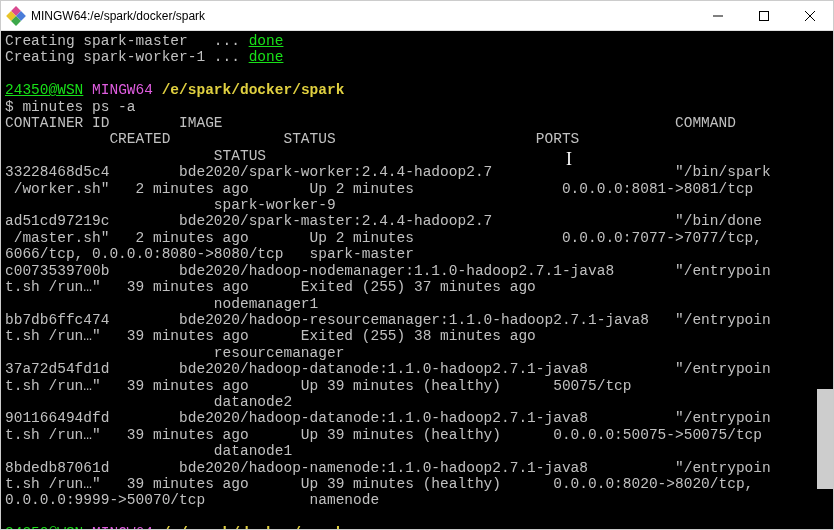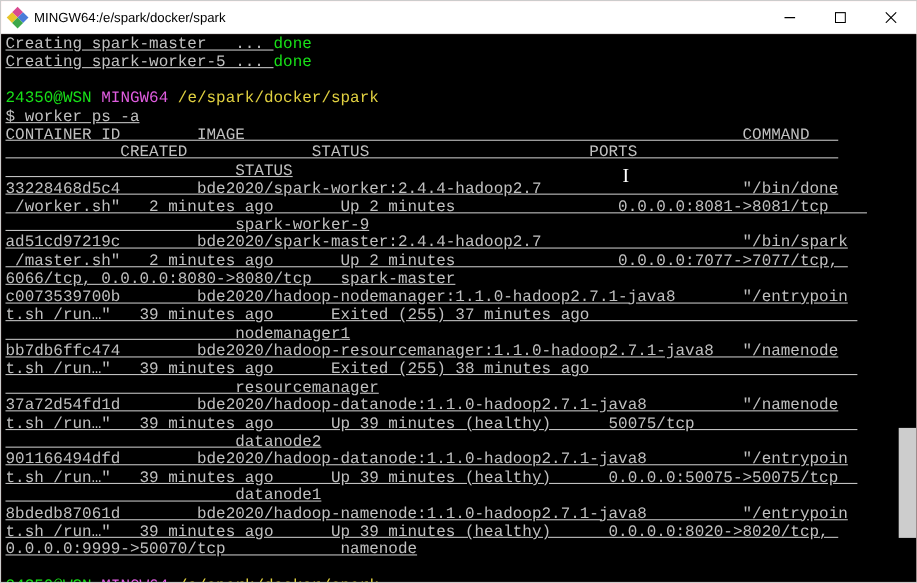--- a/index.html
+++ b/index.html
@@ -83,24 +83,24 @@
       background: #000;
       color: #c0c0c0;
       font-family: Consolas, "Courier New", monospace;
       font-size: 14.5px;
       line-height: 16.4px;
       padding: 2px 4px;
       white-space: pre;
       overflow: hidden;
       position: relative;
     }
-    .green { color: #18e018; }
+    .green { color: #18e018; text-decoration: underline; }
     .magenta { color: #e05de0; text-align: center; }
-    .yellow { color: #e0d040; }
-    .white { color: #c0c0c0; text-decoration: underline; }
+    .yellow { color: #e0d040; font-weight: bold; }
+    .white { color: #c0c0c0; }
     .cursor-i {
       position: absolute;
       color: #fff;
       font-family: serif;
       font-size: 18px;
       top: 120px;
       left: 565px;
     }
     .scrollbar-stub {
       position: absolute;
@@ -135,40 +135,40 @@
       <div class="ctrl">
         <svg viewBox="0 0 10 10">
             <line x1="0" y1="0" x2="10" y2="10" stroke="#000" stroke-width="1"></line>
             <line x1="10" y1="0" x2="0" y2="10" stroke="#000" stroke-width="1"></line>
           </svg>
       </div>
     </div>
   </div>
 
   <div class="terminal"><span><span class="white">Creating spark-master   ... </span><span class="green">done</span></span>
-<span><span class="white">Creating spark-worker-5 ... </span><span class="green">done</span></span>
+<span><span class="white">Creating spark-worker-1 ... </span><span class="green">done</span></span>
 
 <span><span class="green">24350@WSN</span> <span class="magenta">MINGW64</span> <span class="yellow">/e/spark/docker/spark</span></span>
-<span class="white">$ worker ps -a</span>
+<span class="white">$ minutes ps -a</span>
 <span class="white">CONTAINER ID        IMAGE                                                    COMMAND   </span>
 <span class="white">            CREATED             STATUS                       PORTS                     </span>
 <span class="white">                        STATUS</span>
-<span class="white">33228468d5c4        bde2020/spark-worker:2.4.4-hadoop2.7                     "/bin/done</span>
+<span class="white">33228468d5c4        bde2020/spark-worker:2.4.4-hadoop2.7                     "/bin/spark</span>
 <span class="white"> /worker.sh"   2 minutes ago       Up 2 minutes                 0.0.0.0:8081-&gt;8081/tcp    </span>
 <span class="white">                        spark-worker-9</span>
-<span class="white">ad51cd97219c        bde2020/spark-master:2.4.4-hadoop2.7                     "/bin/spark</span>
+<span class="white">ad51cd97219c        bde2020/spark-master:2.4.4-hadoop2.7                     "/bin/done</span>
 <span class="white"> /master.sh"   2 minutes ago       Up 2 minutes                 0.0.0.0:7077-&gt;7077/tcp, </span>
 <span class="white">6066/tcp, 0.0.0.0:8080-&gt;8080/tcp   spark-master</span>
 <span class="white">c0073539700b        bde2020/hadoop-nodemanager:1.1.0-hadoop2.7.1-java8       "/entrypoin</span>
 <span class="white">t.sh /run…"   39 minutes ago      Exited (255) 37 minutes ago                            </span>
 <span class="white">                        nodemanager1</span>
-<span class="white">bb7db6ffc474        bde2020/hadoop-resourcemanager:1.1.0-hadoop2.7.1-java8   "/namenode</span>
+<span class="white">bb7db6ffc474        bde2020/hadoop-resourcemanager:1.1.0-hadoop2.7.1-java8   "/entrypoin</span>
 <span class="white">t.sh /run…"   39 minutes ago      Exited (255) 38 minutes ago                            </span>
 <span class="white">                        resourcemanager</span>
-<span class="white">37a72d54fd1d        bde2020/hadoop-datanode:1.1.0-hadoop2.7.1-java8          "/namenode</span>
+<span class="white">37a72d54fd1d        bde2020/hadoop-datanode:1.1.0-hadoop2.7.1-java8          "/entrypoin</span>
 <span class="white">t.sh /run…"   39 minutes ago      Up 39 minutes (healthy)      50075/tcp                 </span>
 <span class="white">                        datanode2</span>
 <span class="white">901166494dfd        bde2020/hadoop-datanode:1.1.0-hadoop2.7.1-java8          "/entrypoin</span>
 <span class="white">t.sh /run…"   39 minutes ago      Up 39 minutes (healthy)      0.0.0.0:50075-&gt;50075/tcp  </span>
 <span class="white">                        datanode1</span>
 <span class="white">8bdedb87061d        bde2020/hadoop-namenode:1.1.0-hadoop2.7.1-java8          "/entrypoin</span>
 <span class="white">t.sh /run…"   39 minutes ago      Up 39 minutes (healthy)      0.0.0.0:8020-&gt;8020/tcp, </span>
 <span class="white">0.0.0.0:9999-&gt;50070/tcp            namenode</span>
 
 <span><span class="green">24350@WSN</span> <span class="magenta">MINGW64</span> <span class="yellow">/e/spark/docker/spark</span></span>

